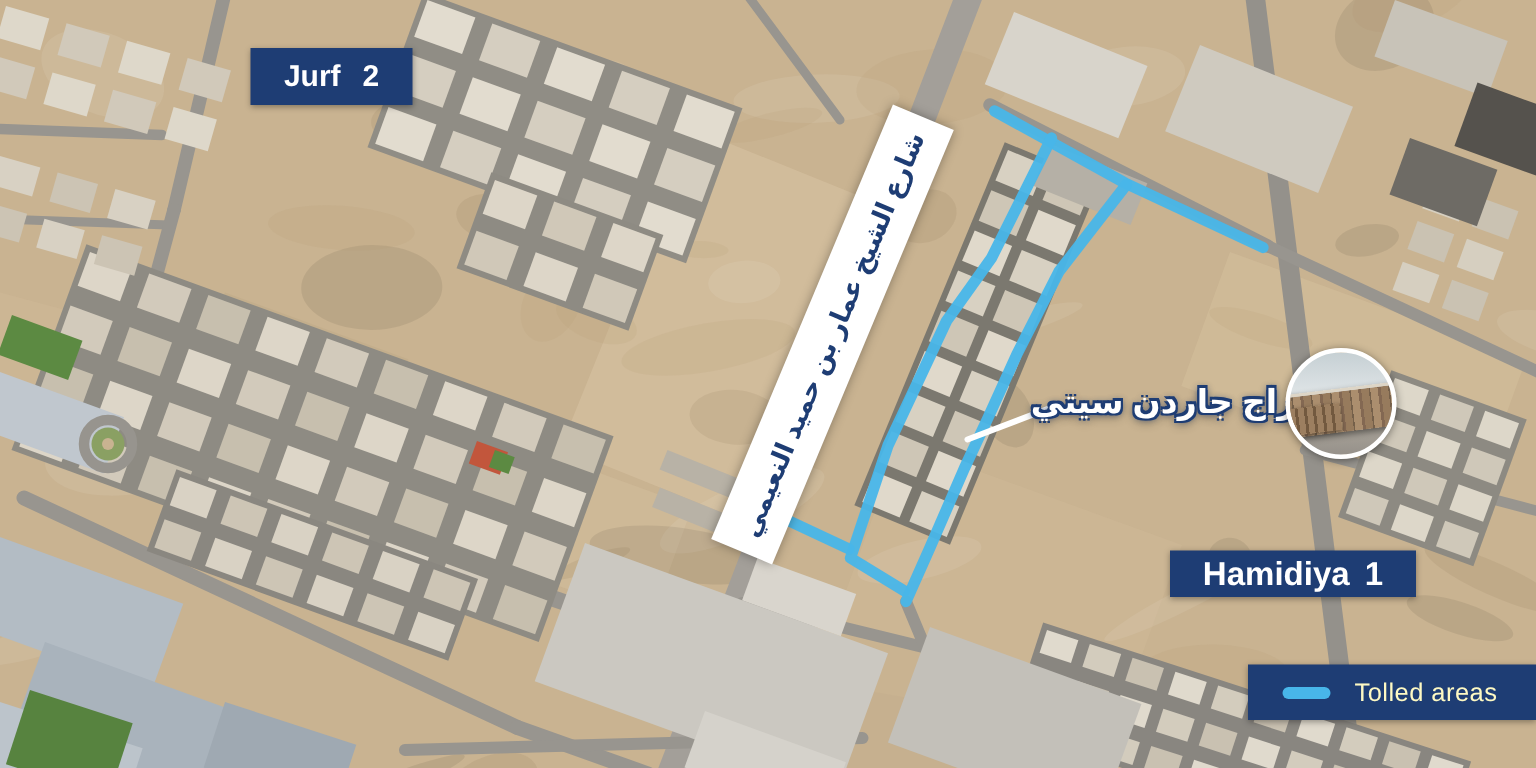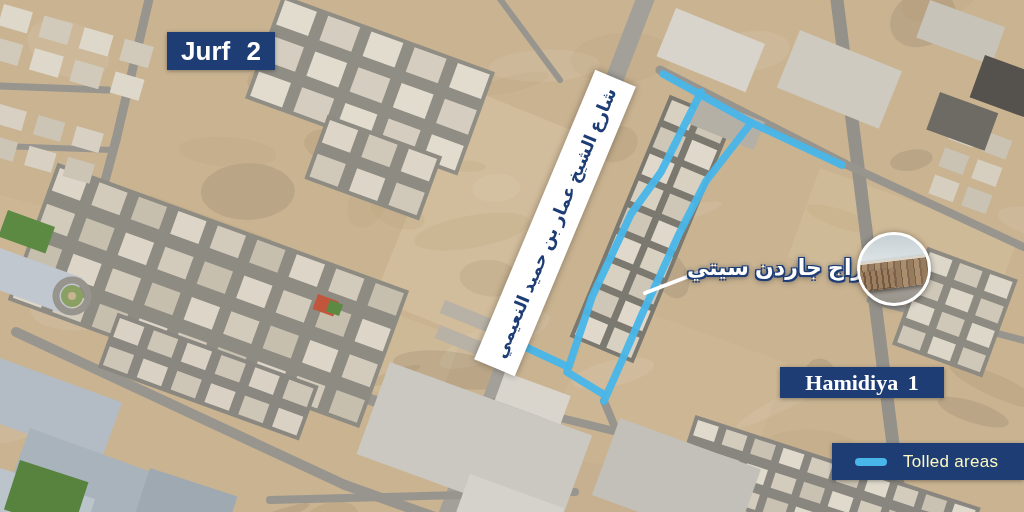--- a/index.html
+++ b/index.html
@@ -7,22 +7,22 @@
     position:relative;width:1024px;height:512px;overflow:hidden;
     font-family:"Liberation Sans","DejaVu Sans",sans-serif;
     background:#c9b391;
   }
   svg.map{position:absolute;left:0;top:0;}
   .region-label{
     position:absolute;display:flex;align-items:center;justify-content:center;
     background:var(--navy,#1e3d74);color:#fff;font-weight:bold;
     box-shadow:0 1px 4px rgba(0,0,0,.35);
   }
-  #jurf-label{left:167px;top:32px;width:108px;height:38px;font-size:26px;word-spacing:9px;}
-  #hamidiya-label{left:780px;top:367px;width:164px;height:31px;font-size:22px;word-spacing:4px;font-family:Liberation Serif, serif;}
+  #jurf-label{left:167px;top:32px;width:108px;height:38px;font-size:20px;word-spacing:9px;}
+  #hamidiya-label{left:780px;top:367px;width:164px;height:31px;font-size:22px;word-spacing:4px;}
   #street-strip{
     position:absolute;left:398px;top:201px;width:314px;height:44px;
     background:var(--labelbg,#fff);
     transform:rotate(-67.3deg);
     display:flex;align-items:center;justify-content:center;
     color:var(--navy,#1e3d74);font-weight:bold;font-size:17.5px;
     direction:rtl;white-space:nowrap;
     box-shadow:0 0 7px rgba(0,0,0,.35);
   }
   #poi-label{

